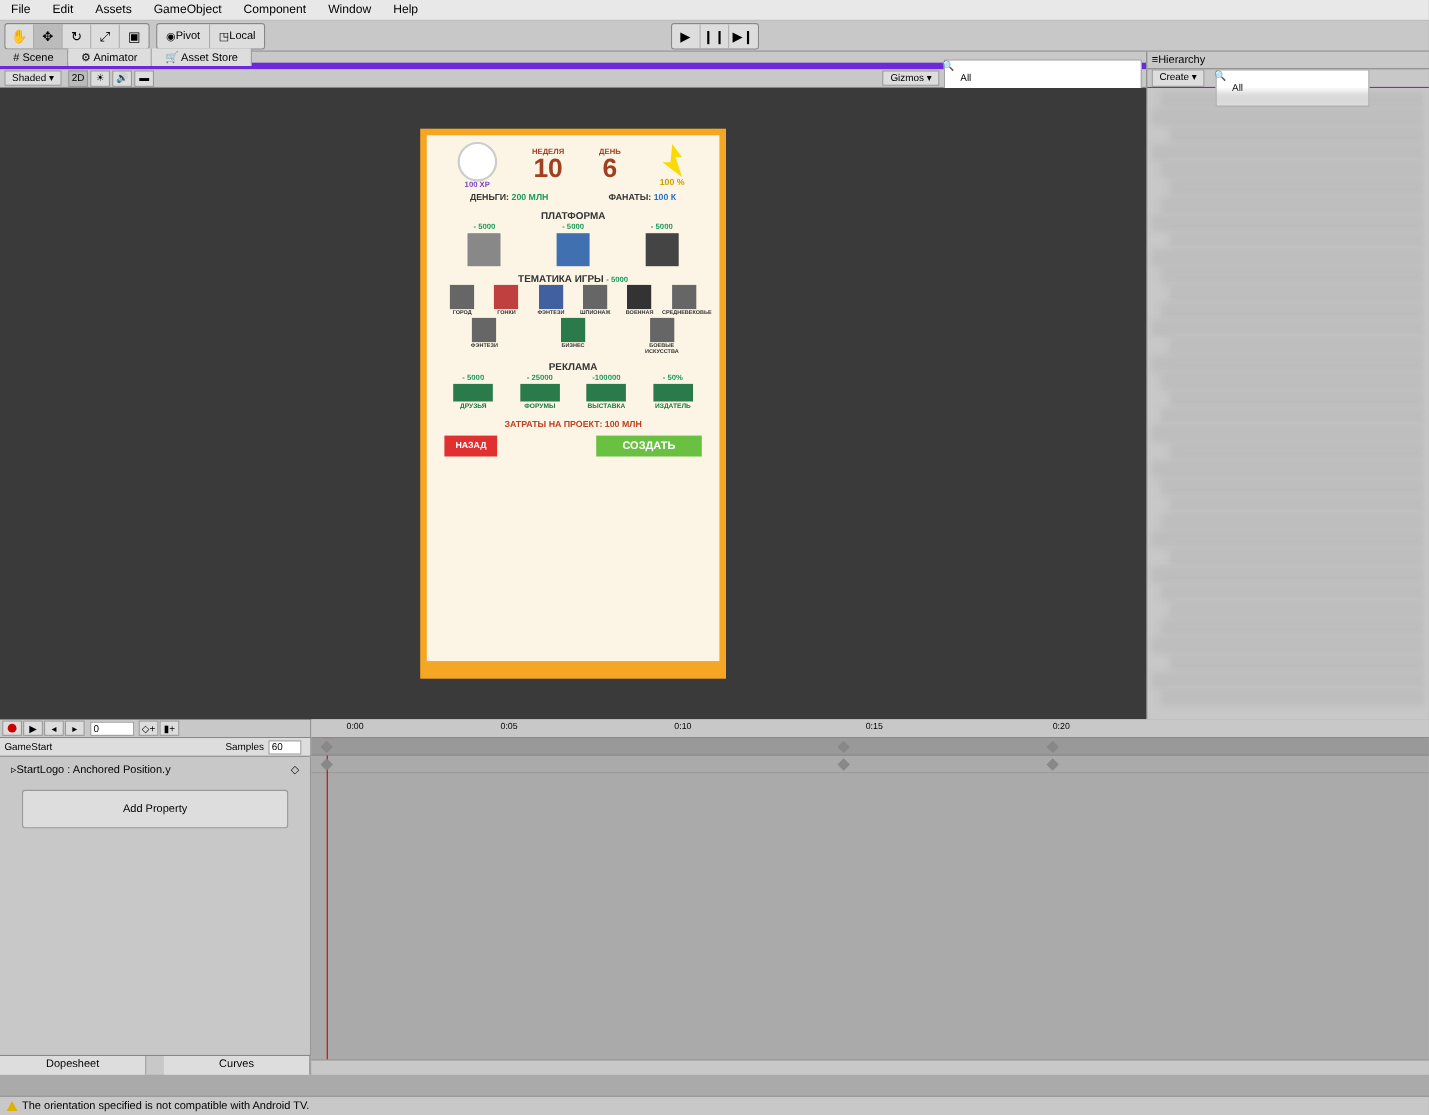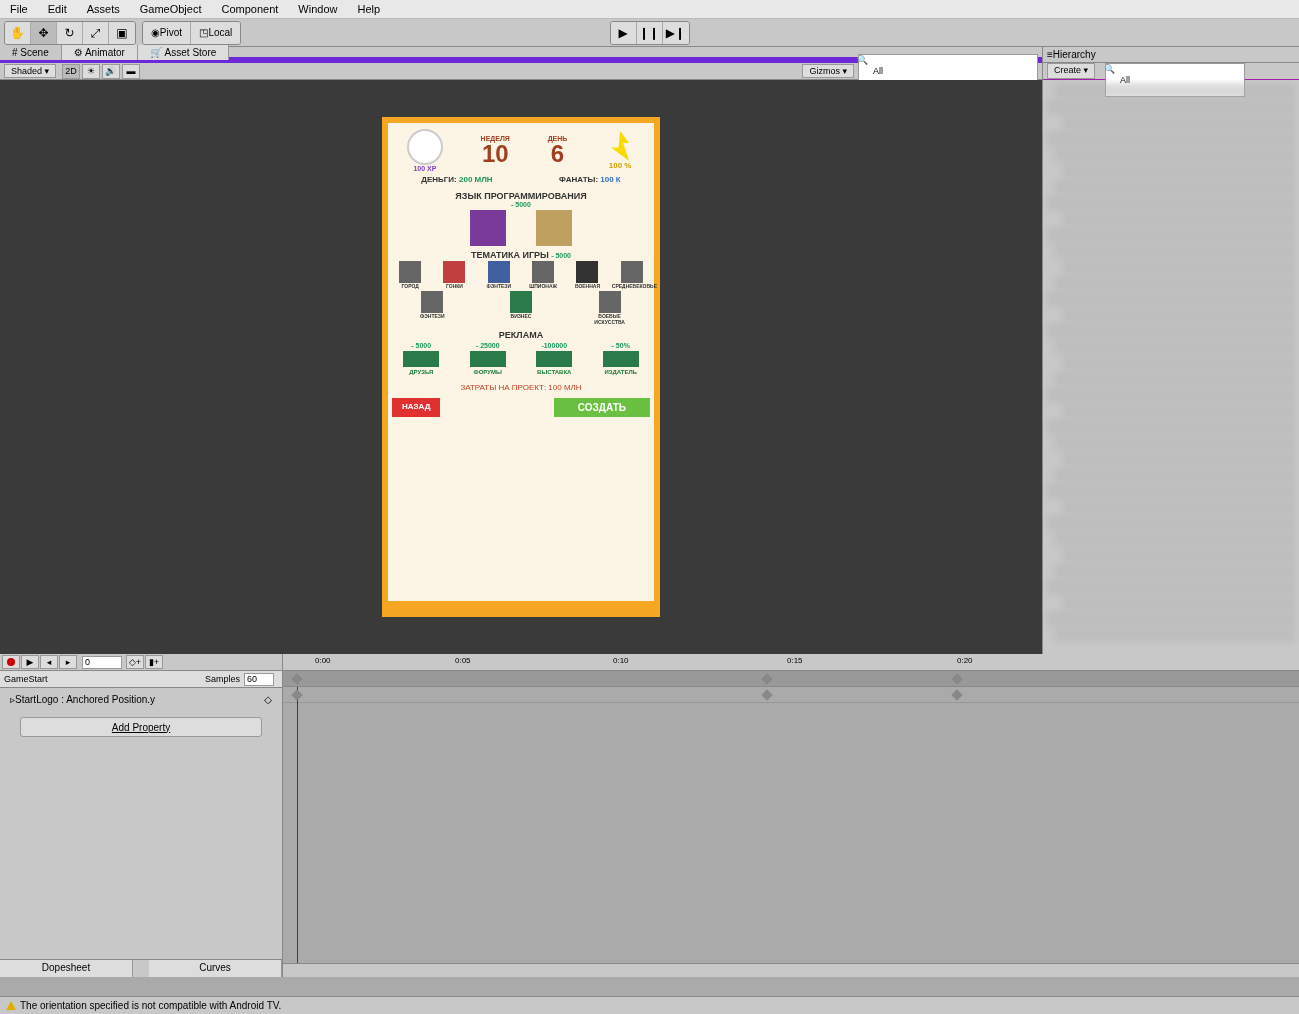--- a/index.html
+++ b/index.html
@@ -20,21 +20,21 @@
 .tab{padding:2px 12px;background:#ddd;border-right:1px solid #999;}
 .tab.active{background:#c8c8c8;}
 .scene-tools{height:17px;background:#c8c8c8;display:flex;align-items:center;font-size:10px;padding:0 4px;border-bottom:1px solid #888;}
 .scn-drop{background:#ddd;border:1px solid #999;padding:1px 6px;margin-right:6px;font-size:9px;}
 .scn-ic{width:18px;height:15px;background:#ddd;border:1px solid #999;margin-right:2px;display:flex;align-items:center;justify-content:center;font-size:9px;}
 .scn-ic.on{background:#bbb;}
 .giz{margin-left:auto;font-size:9px;padding:1px 6px;border:1px solid #999;background:#ddd;}
 .search{width:180px;height:13px;border:1px solid #999;background:#fff;font-size:9px;margin-left:4px;padding:16px 14px;}
 .viewport{flex:1;background:#3a3a3a;position:relative;display:flex;align-items:center;justify-content:center;}
 .game-card{width:278px;height:500px;background:#f5a623;position:relative;padding:6px;}
-.game-inner{background:#fcf5e5;width:100%;height:478px;padding:6px 0;font-family:monospace;font-size:8px;color:#333;}
+.game-inner{background:#fcf5e5;width:100%;height:478px;padding:6px 12px;font-family:monospace;font-size:8px;color:#333;}
 .gi-head{display:flex;justify-content:space-around;align-items:center;}
 .gi-ava{width:36px;height:36px;background:#fff;border-radius:50%;border:2px solid #ccc;}
 .gi-wk{text-align:center;}
 .gi-lbl{font-size:7px;color:#a04020;font-weight:bold;}
 .gi-big{font-size:24px;color:#a04020;font-weight:bold;line-height:1;}
 .gi-bolt{width:30px;height:30px;background:#fada00;clip-path:polygon(50% 0,80% 40%,60% 40%,80% 100%,20% 55%,45% 55%);}
 .gi-xp{color:#8040c0;font-size:7px;font-weight:bold;text-align:center;}
 .gi-100{color:#d0a000;font-size:8px;font-weight:bold;text-align:center;}
 .gi-st{display:flex;justify-content:space-around;font-size:8px;font-weight:bold;padding:3px 0;}
 .gi-sec{text-align:center;margin-top:4px;}
@@ -48,21 +48,21 @@
 .lang-c{background:#7a3a9a;}
 .lang-js{background:#c0a060;}
 .gi-theme{display:flex;flex-wrap:wrap;justify-content:space-around;}
 .thm{text-align:center;width:40px;margin:1px 0;}
 .thm-ic{width:22px;height:22px;background:#666;margin:0 auto;}
 .thm-lb{font-size:5px;font-weight:bold;}
 .gi-ad{display:flex;justify-content:space-around;margin-top:2px;}
 .ad-it{text-align:center;}
 .ad-cash{width:36px;height:16px;background:#2a7a4a;margin:2px auto;}
 .ad-lb{font-size:6px;font-weight:bold;color:#1a7a3a;}
-.gi-foot{text-align:center;color:#c04020;font-size:8px;font-weight:normal;margin-top:8px;}
+.gi-foot{text-align:center;color:#c04020;font-size:8px;font-weight:bold;margin-top:8px;}
 .gi-btns{display:flex;justify-content:space-between;margin-top:6px;padding:0 4px;}
 .gi-bk{background:#e03030;color:#fff;padding:4px 10px;font-size:8px;font-weight:bold;}
 .gi-cr{background:#6ac040;color:#fff;padding:4px 24px;font-size:10px;font-weight:bold;}
 .hier{width:257px;background:#c8c8c8;border-left:1px solid #888;display:flex;flex-direction:column;}
 .hier-hd{height:16px;border-bottom:1px solid #888;display:flex;align-items:center;font-size:10px;padding:0 4px;}
 .hier-tl{height:17px;display:flex;font-size:9px;padding:0 4px;border-bottom:1px solid #a21caf;}
 .hier-lst{flex:1;overflow:hidden;padding:2px 0;}
 .hier-row{height:15px;background:rgba(180,180,180,0.5);margin:1px 4px;filter:blur(3px);}
 .hier-row:nth-child(odd){margin-left:12px;}
 .hier-row:nth-child(3n){margin-left:20px;}
@@ -70,21 +70,21 @@
 .anim-tb{height:16px;background:#c8c8c8;display:flex;font-size:10px;border-bottom:1px solid #888;}
 .anim-main{flex:1;display:flex;}
 .anim-lft{width:283px;background:#c8c8c8;border-right:1px solid #888;display:flex;flex-direction:column;}
 .anim-ctl{height:17px;display:flex;align-items:center;padding:0 2px;border-bottom:1px solid #888;}
 .ac-bt{width:18px;height:14px;background:#ddd;border:1px solid #999;margin-right:1px;font-size:9px;display:flex;align-items:center;justify-content:center;}
 .ac-rec{background:#ddd;}
 .ac-rec::before{content:"";width:8px;height:8px;background:#c00;border-radius:50%;display:block;}
 .ac-fld{width:40px;height:13px;border:1px solid #999;background:#fff;font-size:9px;margin:0 4px;padding:0 2px;}
 .anim-clip{height:17px;display:flex;align-items:center;font-size:9px;padding:0 4px;border-bottom:1px solid #888;background:#ddd;}
 .anim-prop{padding:6px 10px;font-size:10px;display:flex;align-items:center;}
-.anim-add{margin:6px 20px;height:20px;background:#ddd;border:1px solid #999;border-radius:3px;font-size:10px;display:flex;align-items:center;justify-content:center;text-decoration:underline;}
+.anim-add{margin:6px 20px;height:35px;background:#ddd;border:1px solid #999;border-radius:3px;font-size:10px;display:flex;align-items:center;justify-content:center;}
 .anim-bt{height:18px;display:flex;border-top:1px solid #888;margin-top:auto;gap:16px;}
 .anim-bt-tb{flex:1;text-align:center;font-size:10px;padding:2px;background:#ddd;border-right:1px solid #999;}
 .anim-tl{flex:1;background:#b8b8b8;position:relative;display:flex;flex-direction:column;}
 .tl-rul{height:17px;background:#c8c8c8;border-bottom:1px solid #888;position:relative;font-size:8px;}
 .tl-tk{position:absolute;top:2px;}
 .tl-bd{flex:1;position:relative;background:#aaa;}
 .tl-row{height:16px;border-bottom:1px solid rgba(0,0,0,0.1);position:relative;}
 .tl-row.dk{background:#999;}
 .dmd{position:absolute;width:8px;height:8px;background:#888;transform:rotate(45deg);top:4px;}
 .ph{position:absolute;left:14px;top:0;bottom:0;width:1px;background:#c00;}
@@ -162,25 +162,34 @@
             <div style="text-align:center">
               <div class="gi-bolt"></div>
               <div class="gi-100">100 %</div>
             </div>
           </div>
           <div class="gi-st">
             <div><span>ДЕНЬГИ:</span> <span style="color:#1a9a5a">200 МЛН</span></div>
             <div><span>ФАНАТЫ:</span> <span style="color:#3070c0">100 К</span></div>
           </div>
           <div class="gi-sec">
-            <div class="gi-tit">ЯЗЫК ПРОГРАММИРОВАНИЯ</div>
-            <div class="gi-cost">- 5000</div>
-            <div class="gi-lang">
-              <div class="lang-bx lang-c"></div>
-              <div class="lang-bx lang-js"></div>
+            <div class="gi-tit">ПЛАТФОРМА</div>
+            <div class="gi-plat">
+              <div class="plat-it">
+                  <div class="gi-cost">- 5000</div>
+                  <div class="plat-bx"></div>
+                </div>
+              <div class="plat-it">
+                  <div class="gi-cost">- 5000</div>
+                  <div class="plat-bx" style="background:#4070b0"></div>
+                </div>
+              <div class="plat-it">
+                  <div class="gi-cost">- 5000</div>
+                  <div class="plat-bx" style="background:#444"></div>
+                </div>
             </div>
           </div>
           <div class="gi-sec">
             <div><span class="gi-tit">ТЕМАТИКА ИГРЫ</span> <span class="gi-cost">- 5000</span></div>
             <div class="gi-theme">
               <div class="thm">
                   <div class="thm-ic"></div>
                   <div class="thm-lb">ГОРОД</div>
                 </div>
               <div class="thm">

